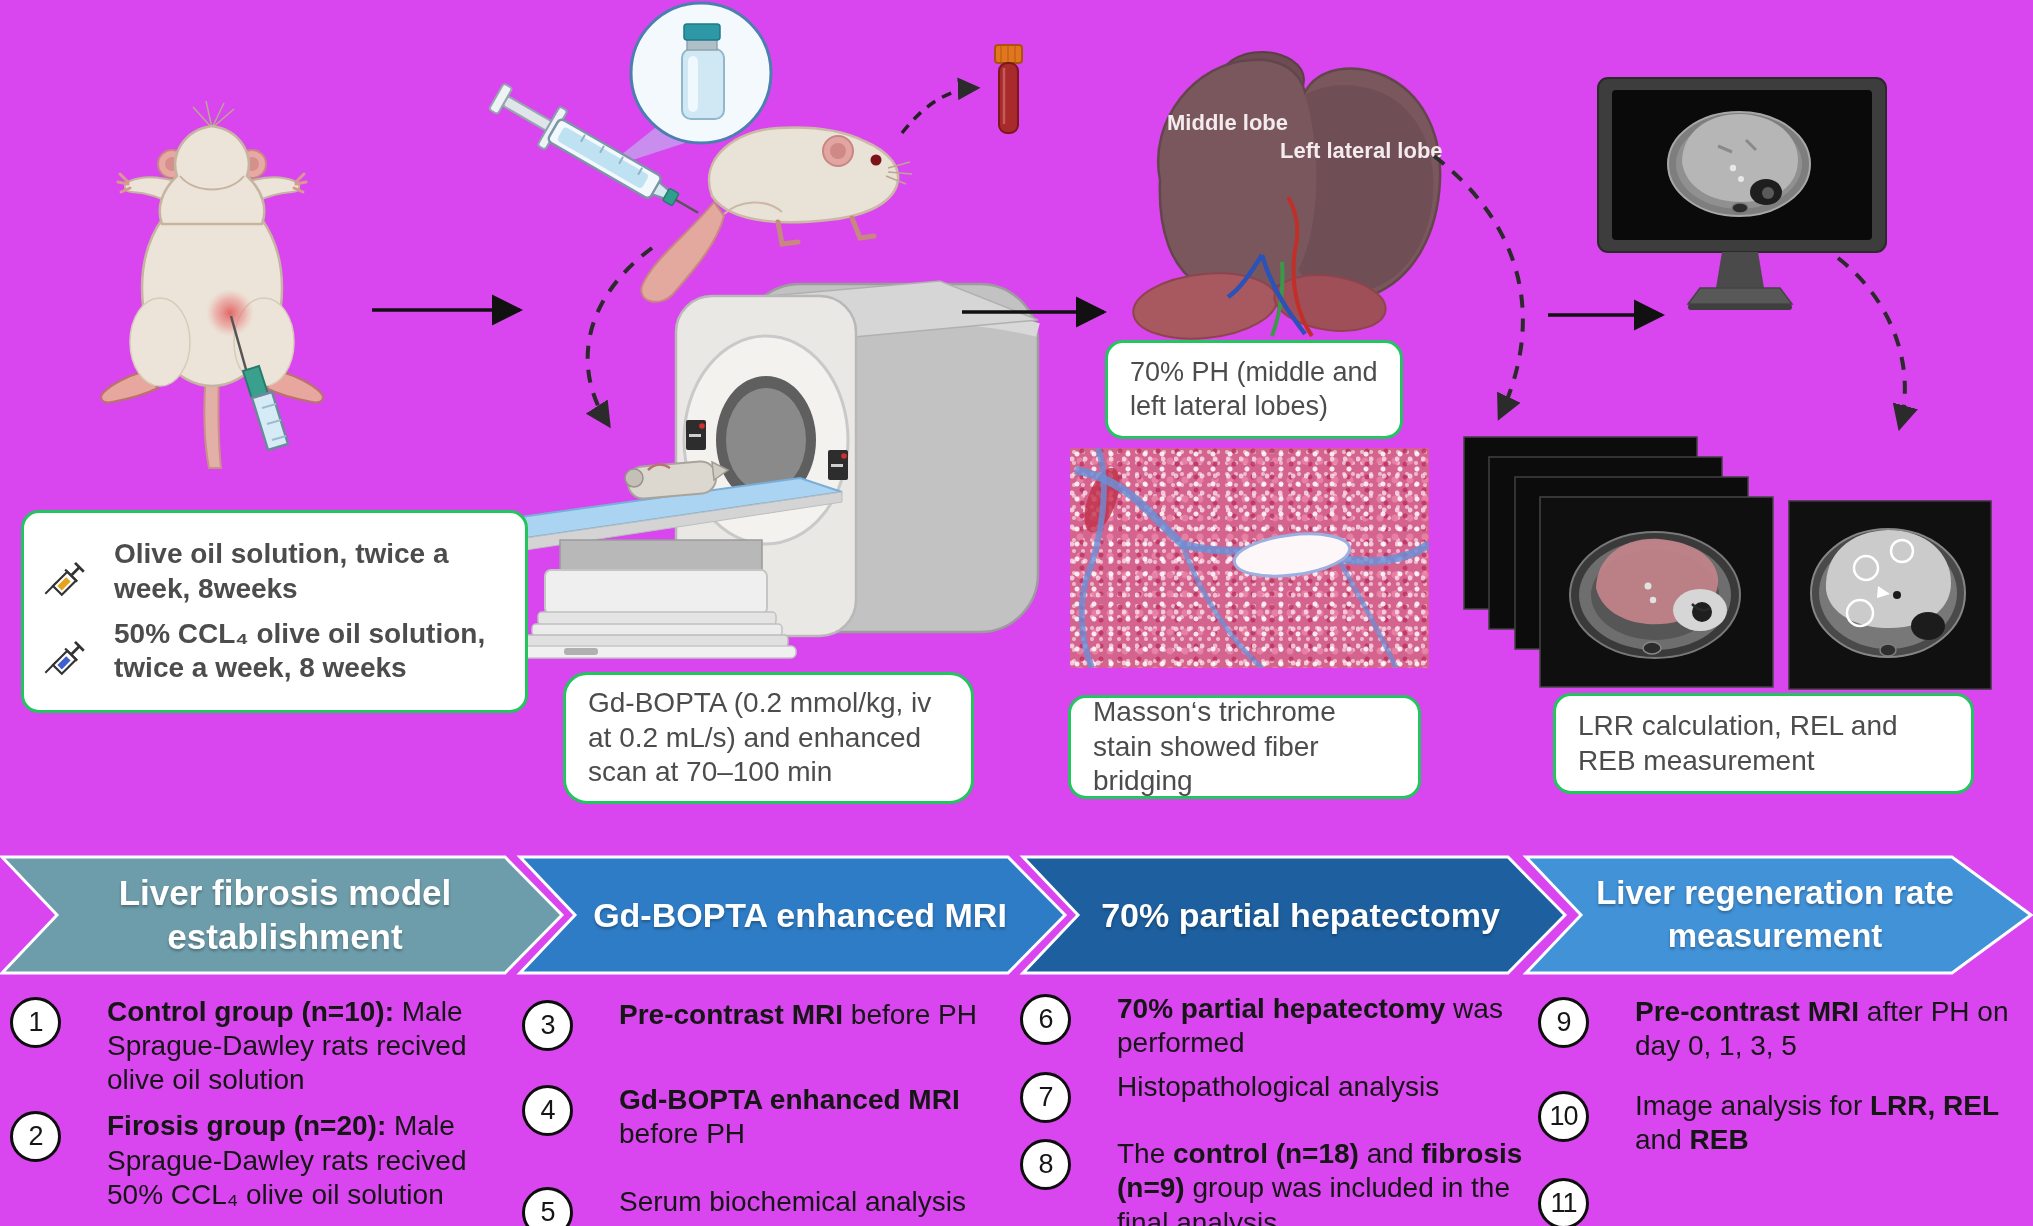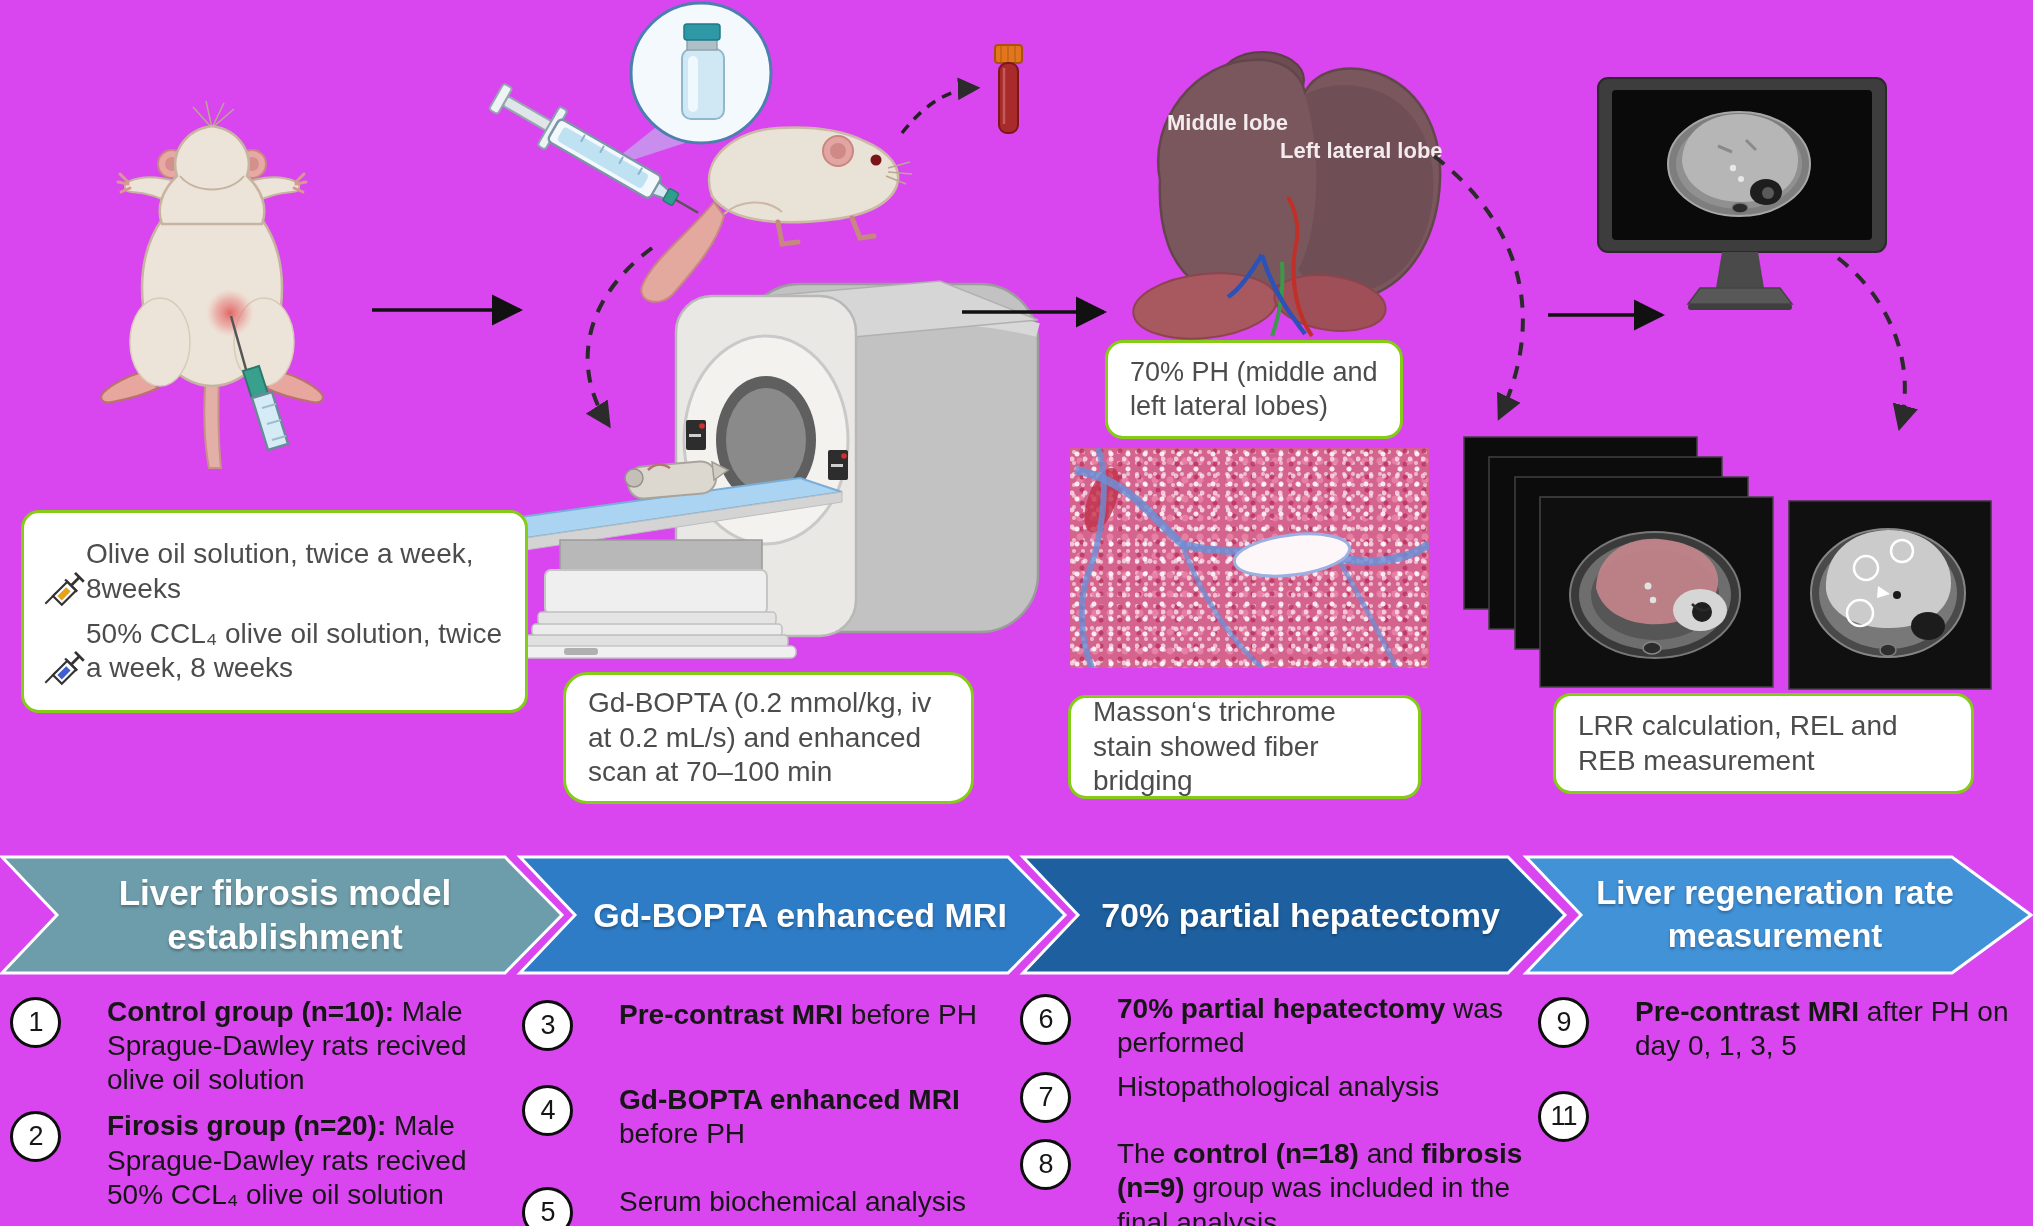--- a/index.html
+++ b/index.html
@@ -1,24 +1,24 @@
 <!DOCTYPE html>
 <html><head>
 <meta charset="utf-8">
 <style>
   html,body{margin:0;padding:0;background:#fff;}
   #fig{position:relative;width:2033px;height:1226px;background:#d946ef;overflow:hidden;
        font-family:"Liberation Sans",sans-serif;color:#161616;}
   .abs{position:absolute;}
   
-  .note{position:absolute;border:3px solid #84cc16;border-radius:18px;background:#fff;
+  .note{position:absolute;border:3px solid #22c55e;border-radius:18px;background:#fff;
         color:#4c4c4c;font-size:28px;line-height:1.24;display:flex;align-items:center;}
   .note .pad{padding:10px 22px;}
   .note-rows{flex-direction:column;align-items:stretch;justify-content:center;gap:10px;padding:12px 18px;}
-  .note-row{display:flex;align-items:flex-end;gap:0;}
+  .note-row{display:flex;align-items:center;gap:28px;font-weight:bold;}
   .note-row svg{flex:0 0 auto;margin-top:6px;}
   
   .tl-label{position:absolute;color:#fff;font-weight:bold;text-align:center;
             text-shadow:0 2px 3px rgba(0,0,0,.3);display:flex;align-items:center;justify-content:center;}
   
   .col{position:absolute;display:flex;flex-direction:column;}
   .step{display:flex;align-items:flex-start;gap:14px;}
   .num{flex:0 0 auto;width:45px;height:45px;border:3px solid #0d0d0d;border-radius:50%;
        display:flex;align-items:center;justify-content:center;font-size:27px;letter-spacing:-1px;margin-top:2px;
        background:#fff;}
@@ -364,18 +364,22 @@
       <span class="num">8</span>
       <div class="stext" style="width:460px"><span>The </span><span class="b">control (n=18)</span><span> and </span><span class="b">fibrosis (n=9)</span><span> group was included in the final analysis</span></div>
     </div>
   </div>
 
   <div class="col" style="left:1538px;top:995px;width:495px;">
     <div class="step" style="margin-bottom:26px">
       <span class="num">9</span>
       <div class="stext" style="width:430px"><span class="b">Pre-contrast MRI</span><span> after PH on day 0, 1, 3, 5</span></div>
     </div>
+    <div class="step" style="margin-bottom:18px">
+      <span class="num">10</span>
+      <div class="stext" style="width:430px"><span>Image analysis for </span><span class="b">LRR, REL</span><span> and </span><span class="b">REB</span></div>
+    </div>
     <div class="step">
       <span class="num">11</span>
     </div>
   </div>
 
 </div>
 
 </body></html>

